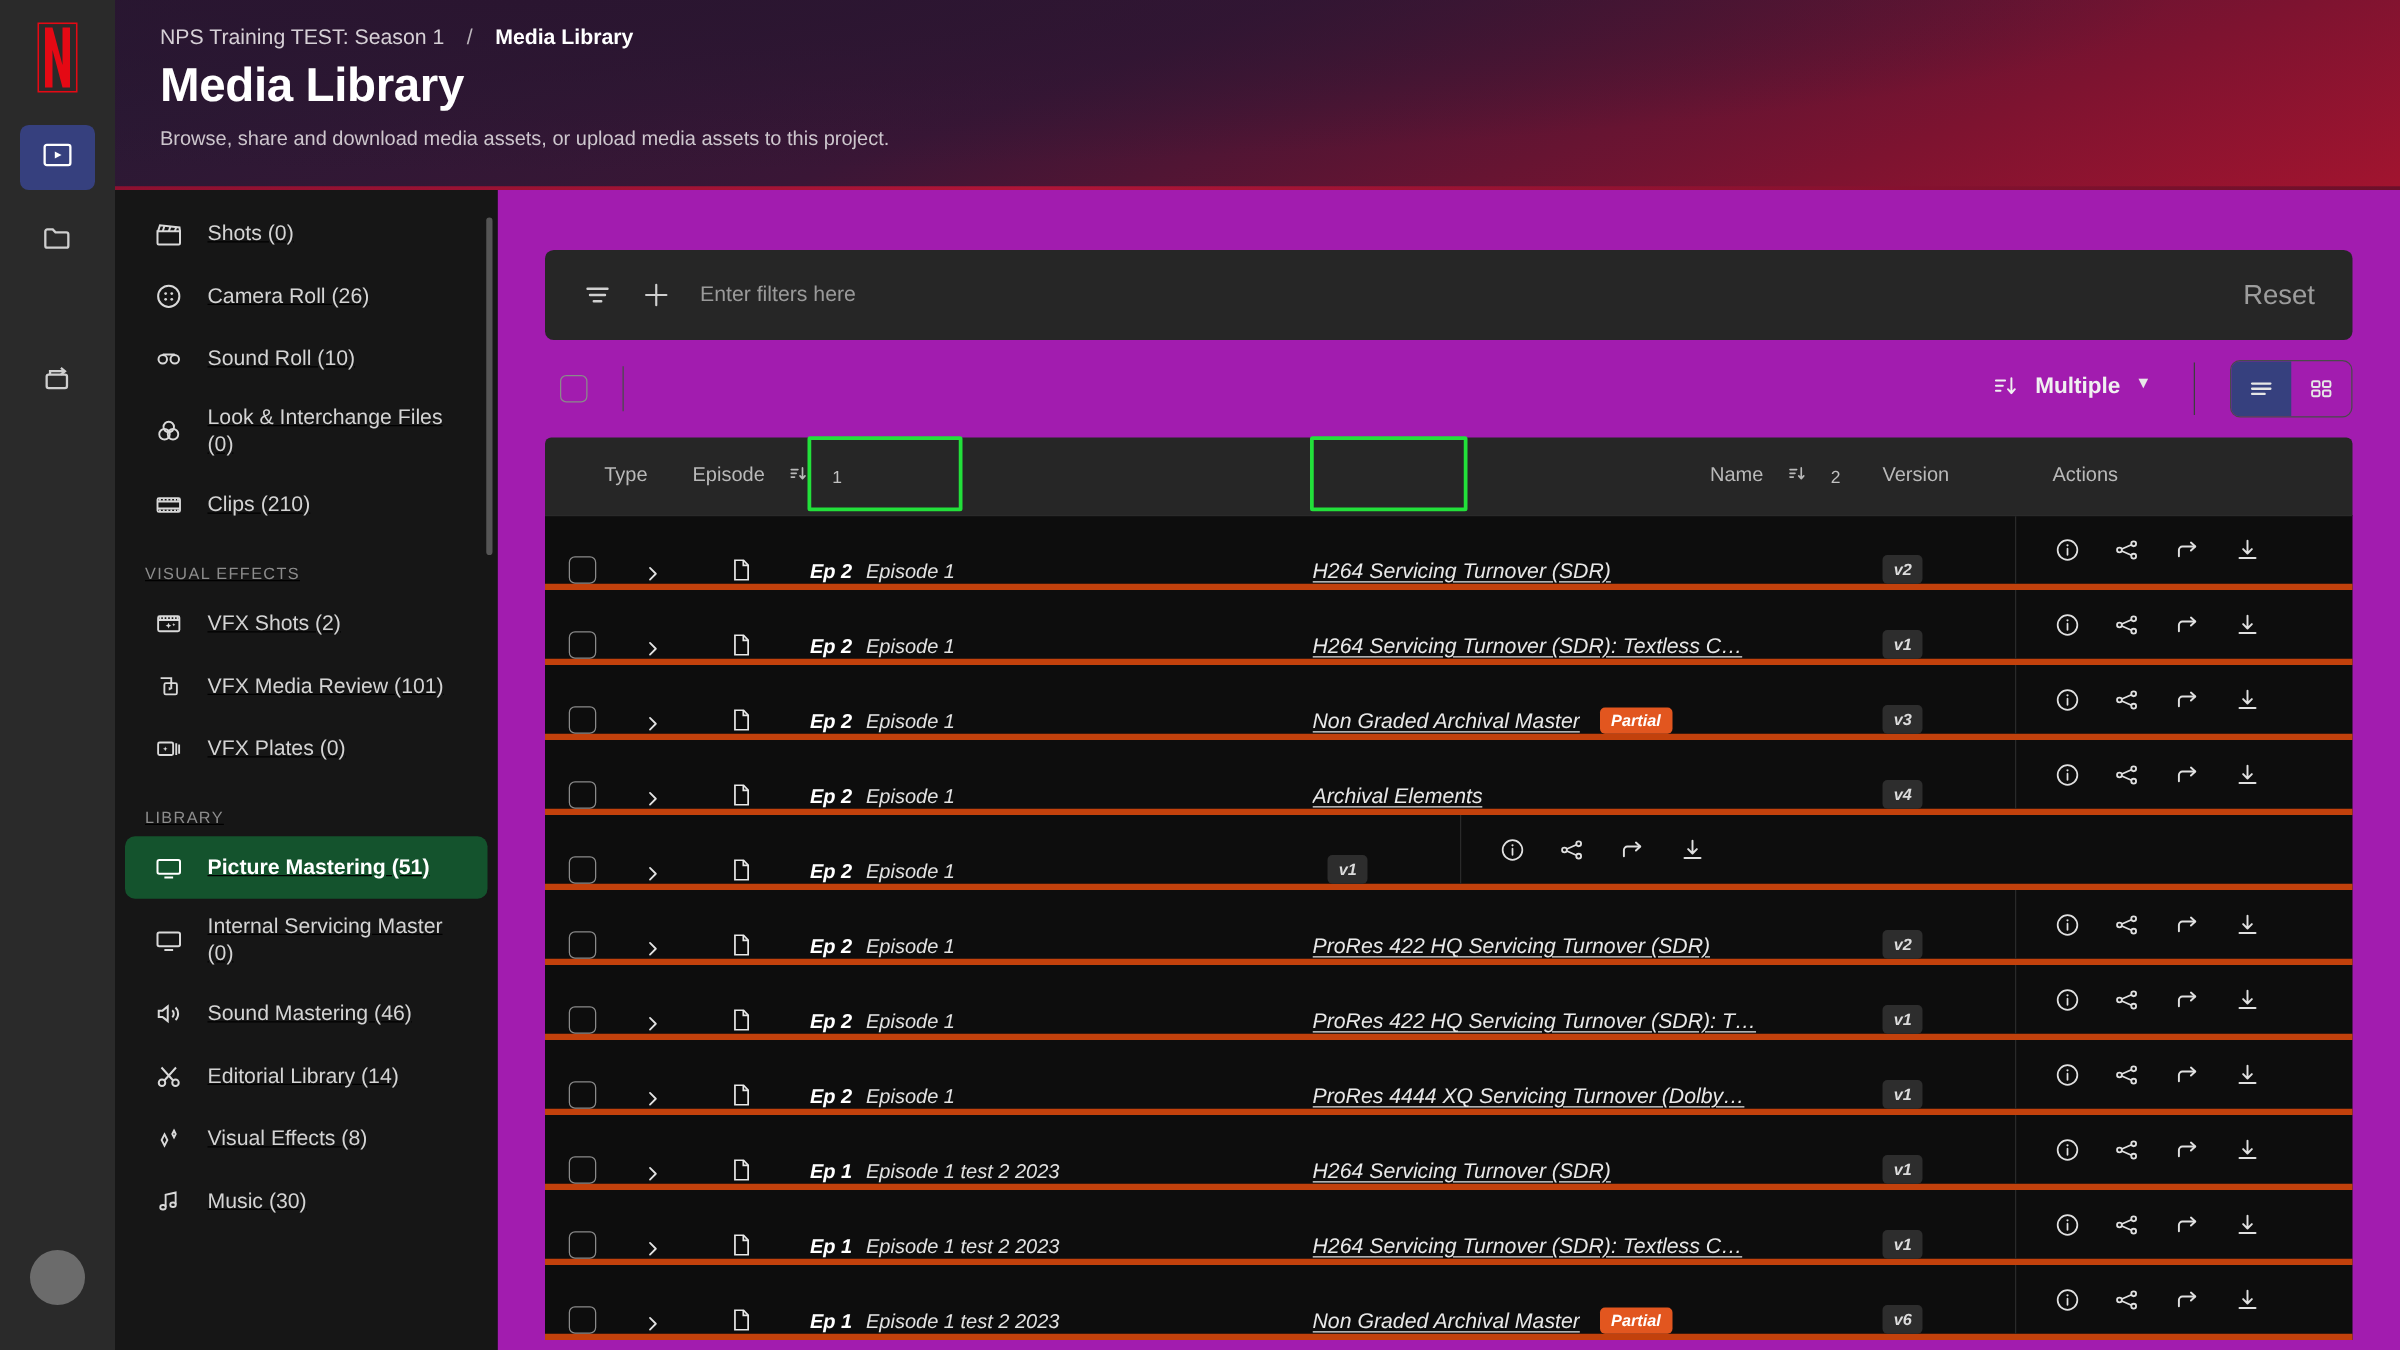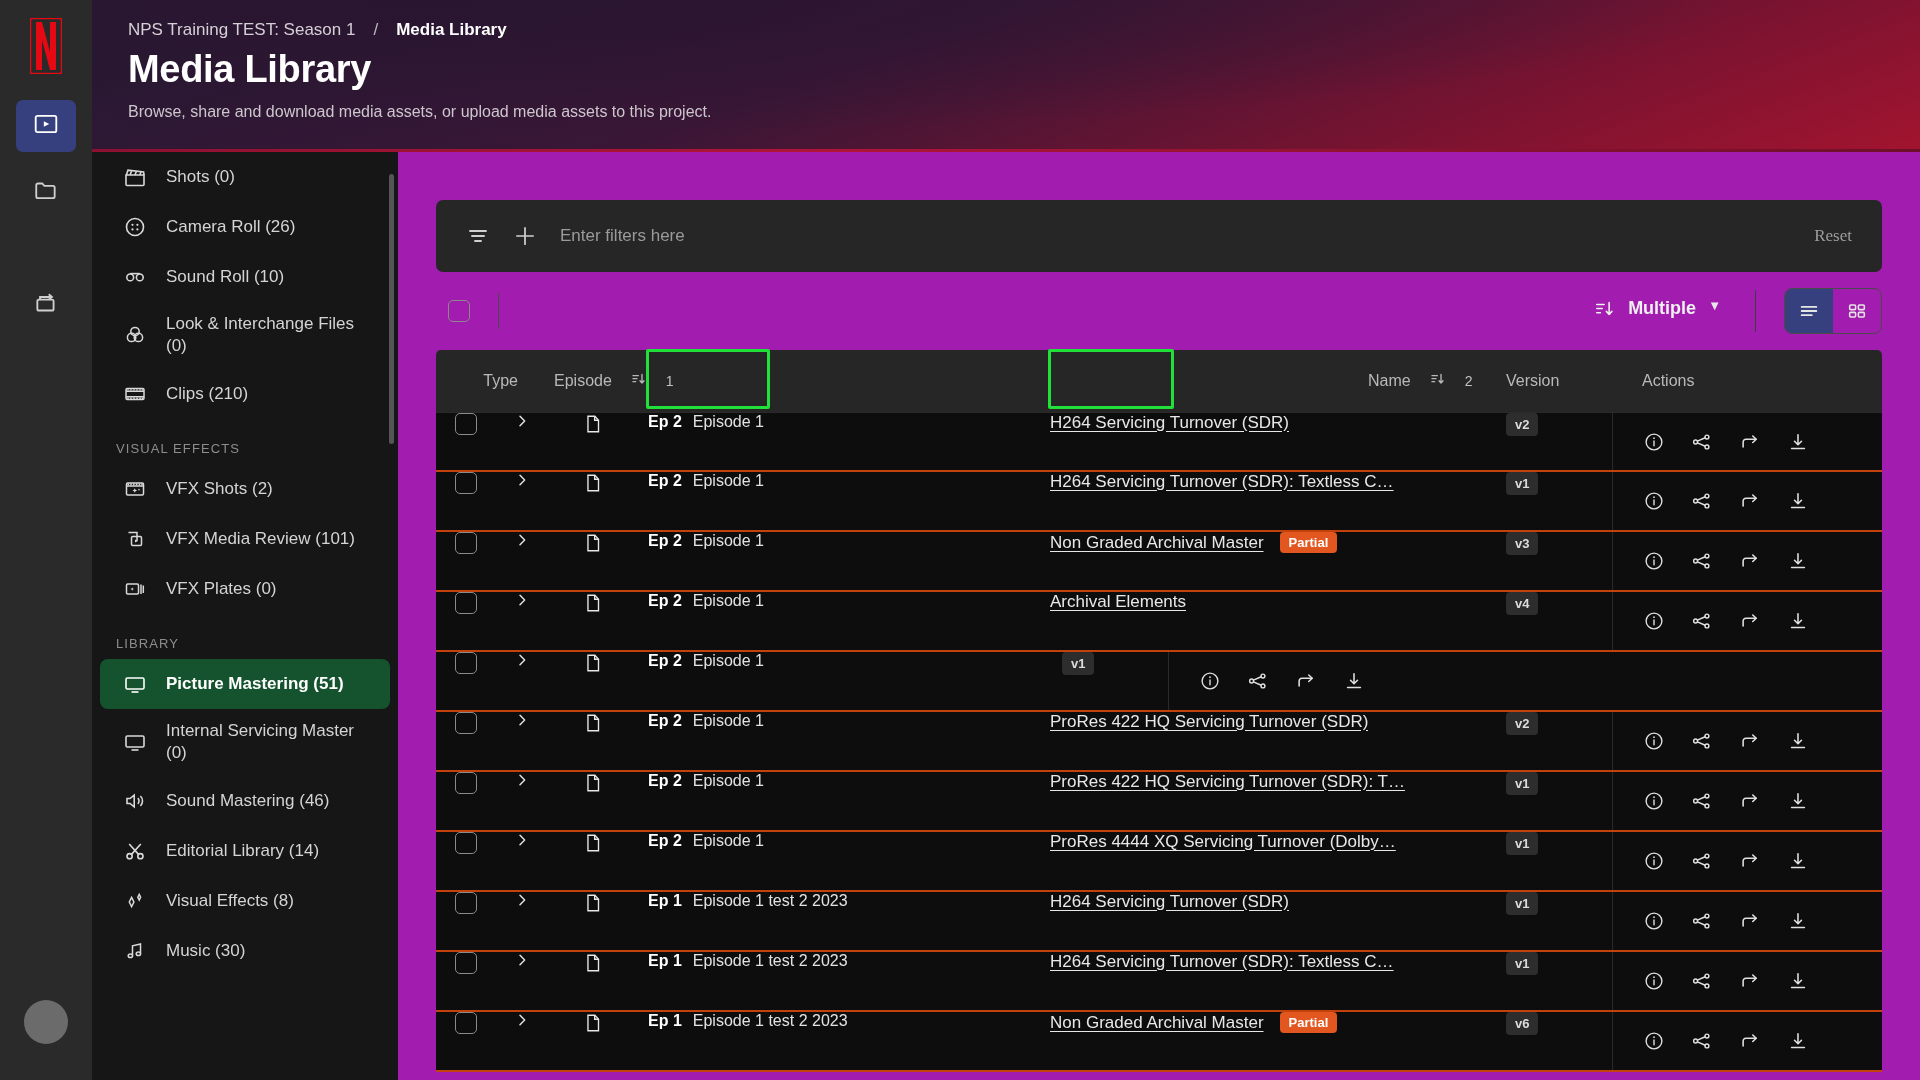--- a/index.html
+++ b/index.html
@@ -57,21 +57,21 @@
     position: absolute; left: 36px; top: 103px;
     font-size: 16px; color: #cdc6cd;
   }
 
   
   .sidebar {
     position: absolute; left: 92px; top: 152px;
     width: 306px; height: 928px; background: #161616;
     overflow: hidden; z-index: 20;
   }
-  .sidebar-inner { padding-top: 0; }
+  .sidebar-inner { padding-top: 10px; text-decoration: underline; }
   .nav-item {
     display: flex; align-items: center; gap: 18px;
     padding: 11px 16px 11px 22px; margin: 0 8px; border-radius: 8px;
     color: #d4d4d4; font-size: 17px; line-height: 1.32; min-height: 50px;
   }
   .nav-item.active { background: #14532d; color: #fff; font-weight: 700; }
   .nav-ico { flex: 0 0 26px; width: 26px; height: 26px; display:flex; align-items:center; justify-content:center; color: #d9d9d9; }
   .nav-item.active .nav-ico { color: #fff; }
   .nav-label { flex: 1 1 auto; }
   .nav-section {
@@ -88,21 +88,21 @@
     position: absolute; left: 398px; top: 152px;
     width: 1522px; height: 928px; background: #a21caf;
     padding: 12px 38px;
   }
   .filter-bar {
     margin-top: 36px; height: 72px; background: #262626; border-radius: 7px;
     display: flex; align-items: center; padding: 0 30px; gap: 22px;
   }
   .filter-icon, .plus-icon { color: #d0d0d0; display:flex; align-items:center; }
   .filter-placeholder { flex: 1 1 auto; color: #9a9a9a; font-size: 17px; }
-  .reset-btn { color: #9d9d9d; font-size: 17px; font-family: Liberation Serif, serif; }
+  .reset-btn { color: #9d9d9d; font-size: 22px; }
 
   .toolbar {
     height: 78px; display: flex; align-items: center; gap: 0;
   }
   .tb-check { padding-left: 12px; padding-right: 28px; }
   .tb-divider { width: 1px; height: 36px; background: #4a4a4a; }
   .tb-spacer { flex: 1 1 auto; }
   .sort-ctl { display: flex; align-items: flex-start; gap: 12px; color: #f0f0f0; font-size: 18px; font-weight: 600; padding-right: 34px;}
   .sort-ctl .caret { font-size: 13px; color:#e8e8e8; }
   .tb-divider2 { width: 1px; height: 42px; background: #3d3d3d; margin-right: 28px; }
@@ -112,22 +112,22 @@
   .view-btn { width: 48px; height: 44px; display:flex; align-items:center; justify-content:center; color:#e6e6e6; }
   .view-btn.active { background: #36407e; }
 
   
   .table { width: 100%; }
   .thead {
     display: flex; align-items: center; height: 62px;
     background: #262626; border-radius: 5px 5px 0 0; position: relative;
   }
   .tr {
-    display: flex; align-items: flex-start; height: 60px;
-    background: #0d0d0d; border-bottom: 2px solid #c2410c;
+    display: flex; align-items: flex-end; height: 60px;
+    background: #0d0d0d; border-bottom: 5px solid #c2410c; font-style: italic;
   }
   .tr:first-of-type { border-top: 1px solid #2a2a2a; }
   .c-check { flex: 0 0 60px; display:flex; justify-content:center; }
   .c-exp   { flex: 0 0 52px; display:flex; justify-content:center; color:#e2e2e2; font-size: 19px;}
   .c-type  { flex: 0 0 90px; display:flex; justify-content:center; color:#e8e8e8; }
   .c-ep    { flex: 0 0 412px; display:flex; align-items:center; gap: 11px; padding-left: 10px; }
   .c-name  { flex: 1 1 auto; display:flex; align-items:center; padding-right: 14px; min-width: 0;}
   .c-ver   { flex: 0 0 118px; display:flex; justify-content:flex-start; padding-left: 12px; }
   .c-act   { flex: 0 0 270px; display:flex; align-items:center; gap: 26px; padding-left: 30px; border-left: 1px solid #2a2a2a; height:100%; }
 

